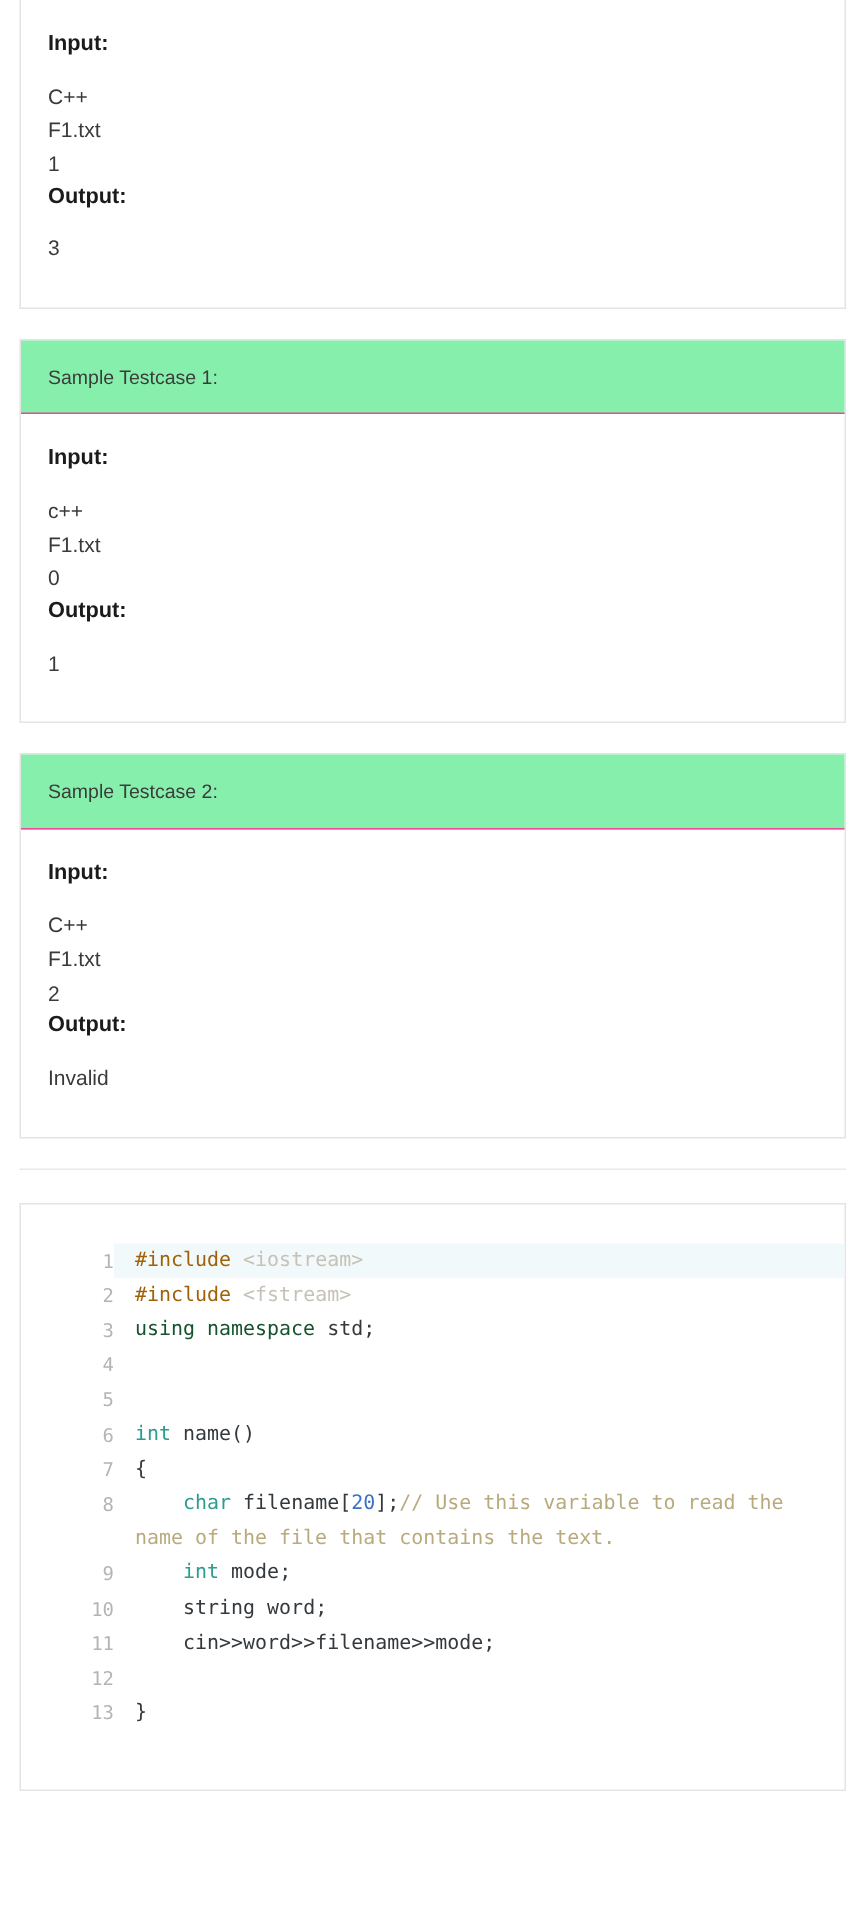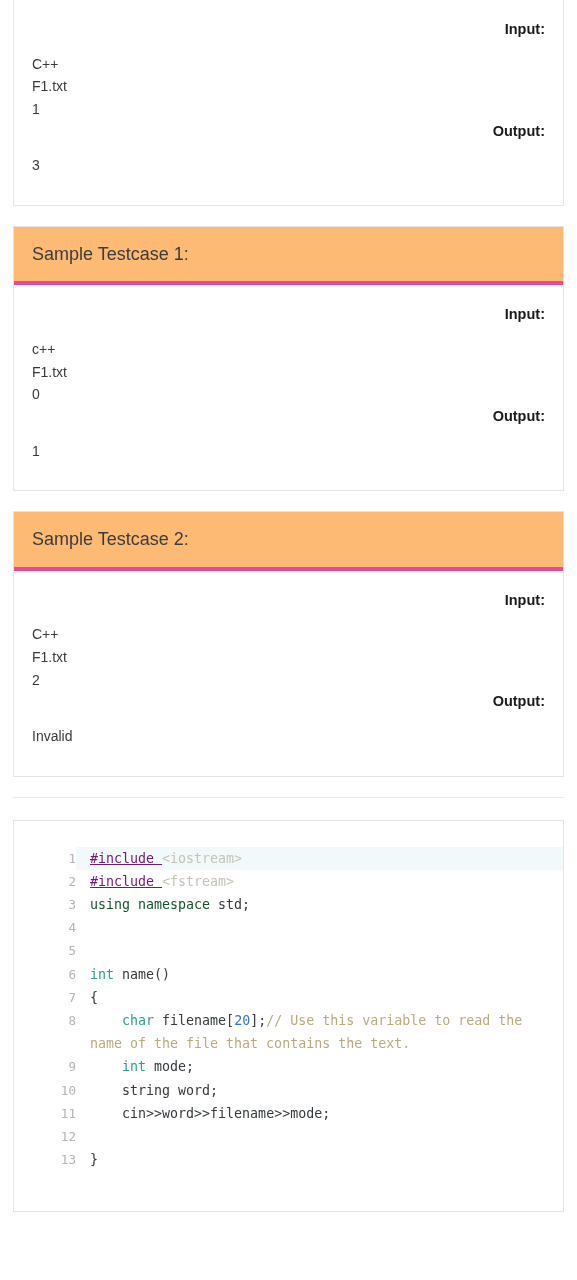--- a/index.html
+++ b/index.html
@@ -24,37 +24,36 @@
   .tc-card {
     margin: 0 13px;
     border: 1px solid #e4e4e4;
     background: #ffffff;
     box-sizing: border-box;
   }
   .tc-card.first {
     border-top: none;
   }
   .tc-header {
-    background: #fdba74;
-    border-bottom: 4px solid #ec4899;
+    background: #86efac;
+    border-bottom: 1px solid #ec4899;
     padding: 17px 18px 16px 18px;
-    font-size: 18px;
+    font-size: 13px;
     color: #3c3c3c;
     line-height: 1.2;
   }
   .tc-body {
     padding: 20px 18px 28px 18px;
   }
   .lbl {
     font-weight: bold;
     font-size: 14.5px;
     color: #1b1b1b;
     line-height: 1.35;
     margin: 0;
-    text-align: right;
   }
   .io-lines {
     font-size: 14px;
     color: #3a3a3a;
     line-height: 1.62;
     margin: 13px 0 0 0;
     white-space: pre-line;
   }
   .io-after-label {
     margin-top: 13px;
@@ -112,21 +111,21 @@
     white-space: pre-wrap;
     word-break: break-word;
     color: #2f3337;
     line-height: 23.2px;
   }
   .code-row.active .code-text {
     background: #f2f9fb;
   }
 
   
-  .t-pre  { color: #701a75; text-decoration: underline; }
+  .t-pre  { color: #a16207; }
   .t-inc  { color: #c6c2b6; }
   .t-kw   { color: #14532d; }
   .t-type { color: #2a9d8f; margin-top: 16px; }
   .t-ident{ color: #34393d; }
   .t-num  { color: #3a72c8; }
   .t-punct{ color: #34393d; }
   .t-cmt  { color: #b9aa7e; }
   .t-plain{ color: #34393d; }
 </style>
 </head>

